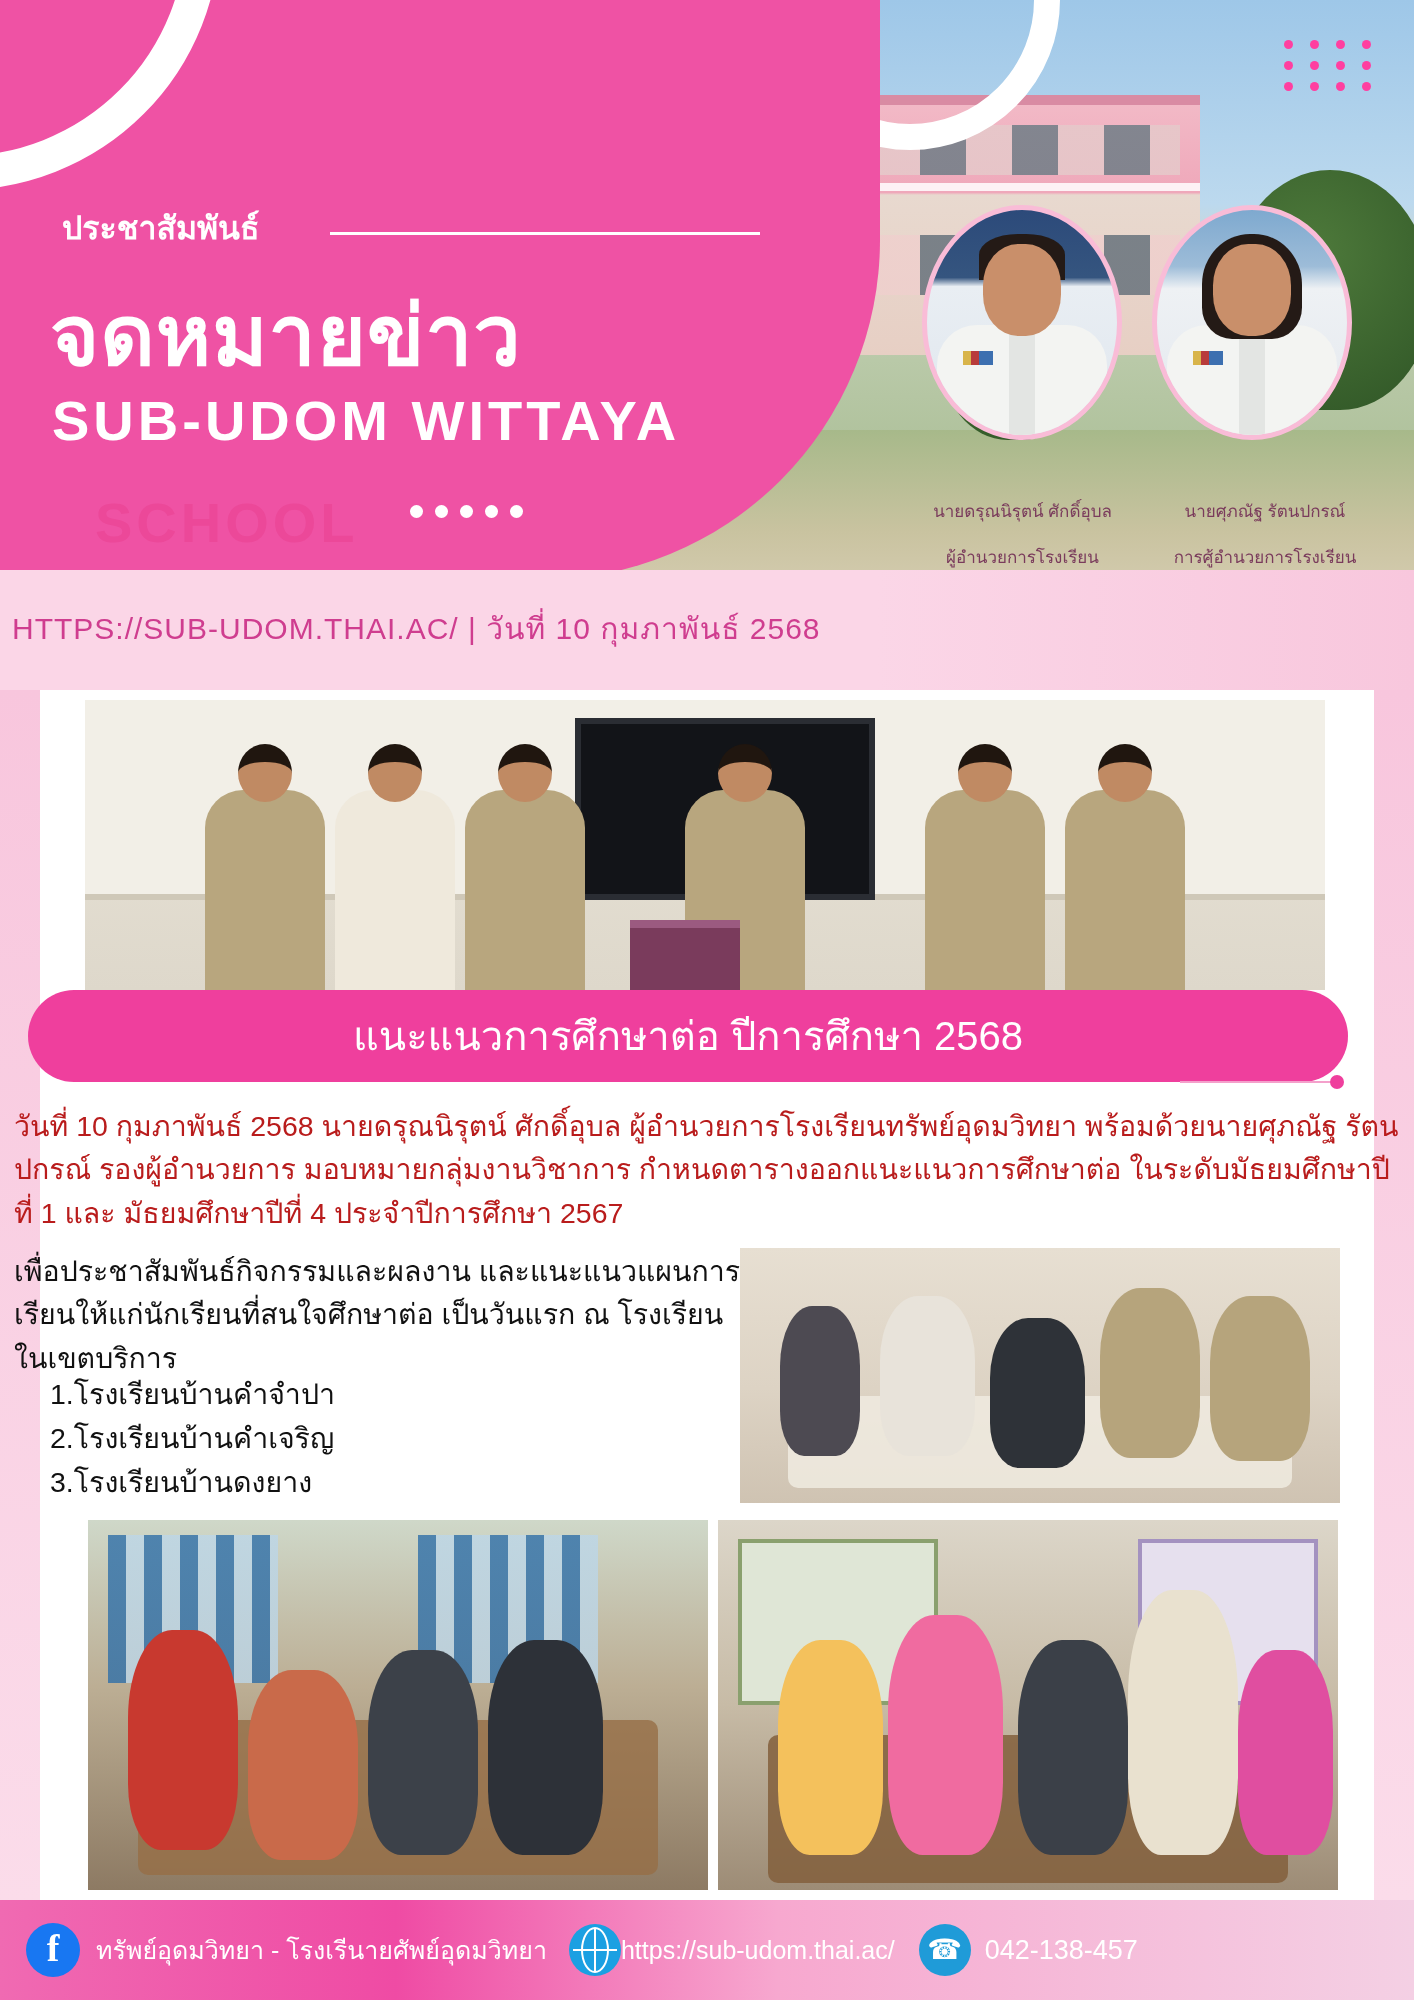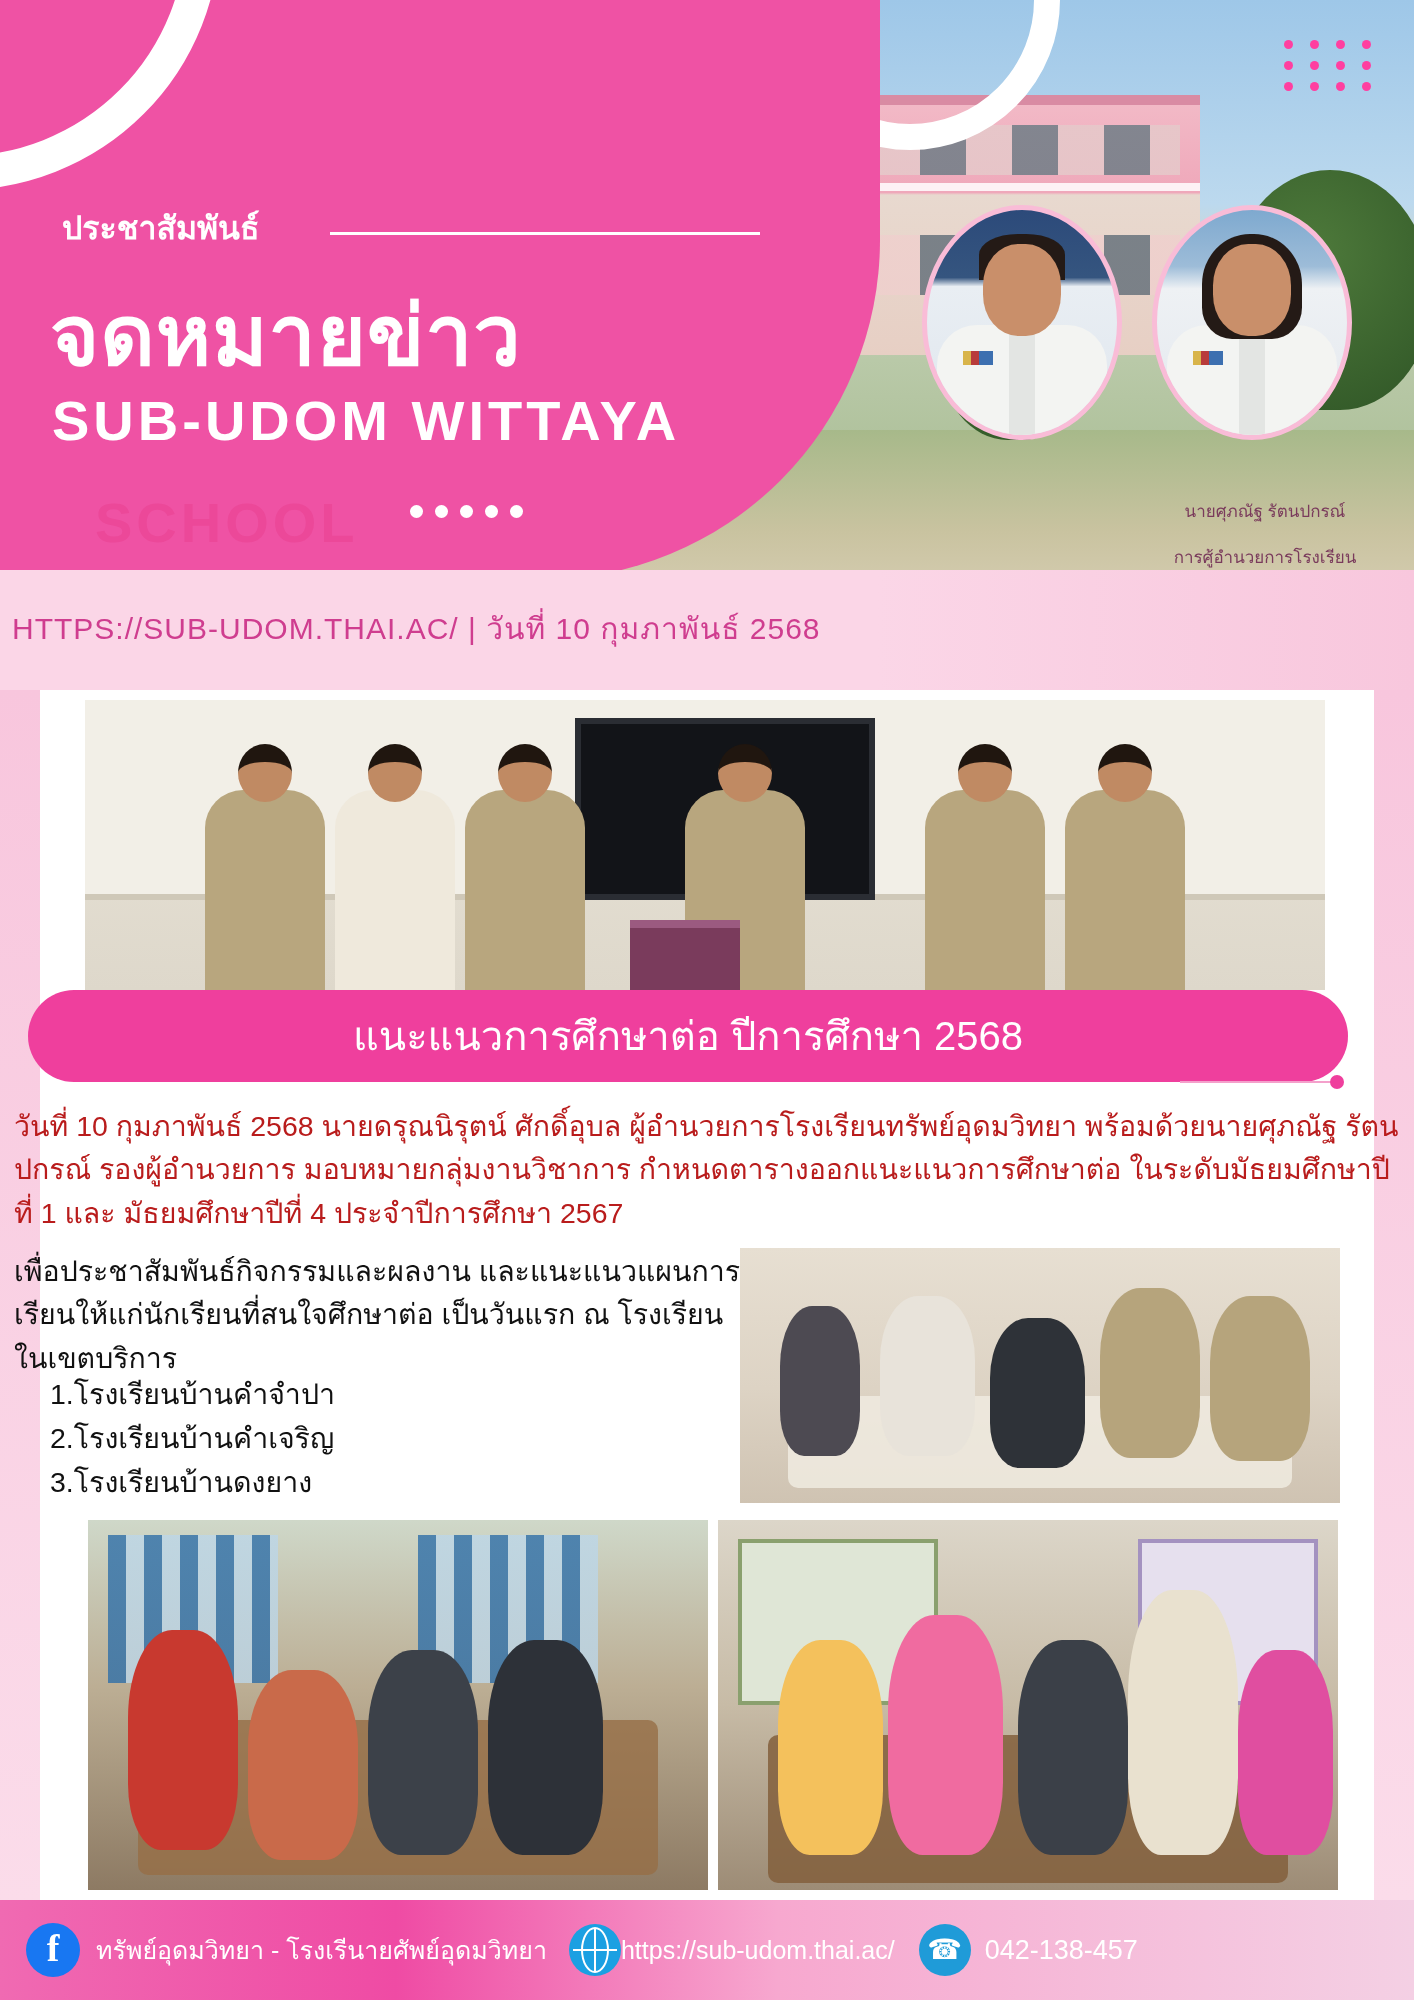--- a/index.html
+++ b/index.html
@@ -456,20 +456,24 @@
       <div class="face"></div>
     </div>
     <div class="portrait p2">
       <div class="torso">
         <div class="medal"></div>
       </div>
       <div class="hair-long"></div>
       <div class="face"></div>
     </div>
 
+    <div class="caption cap1">
+      <div>นายดรุณนิรุตน์  ศักดิ์อุบล</div>
+      <div>ผู้อำนวยการโรงเรียน</div>
+    </div>
     <div class="caption cap2">
       <div>นายศุภณัฐ   รัตนปกรณ์</div>
       <div>การศู้อำนวยการโรงเรียน</div>
     </div>
 
     <div class="header-bar"></div>
     <div class="url-line">HTTPS://SUB-UDOM.THAI.AC/ | วันที่ 10  กุมภาพันธ์ 2568</div>
   </div>
 
   <div class="side-stripe"></div>

